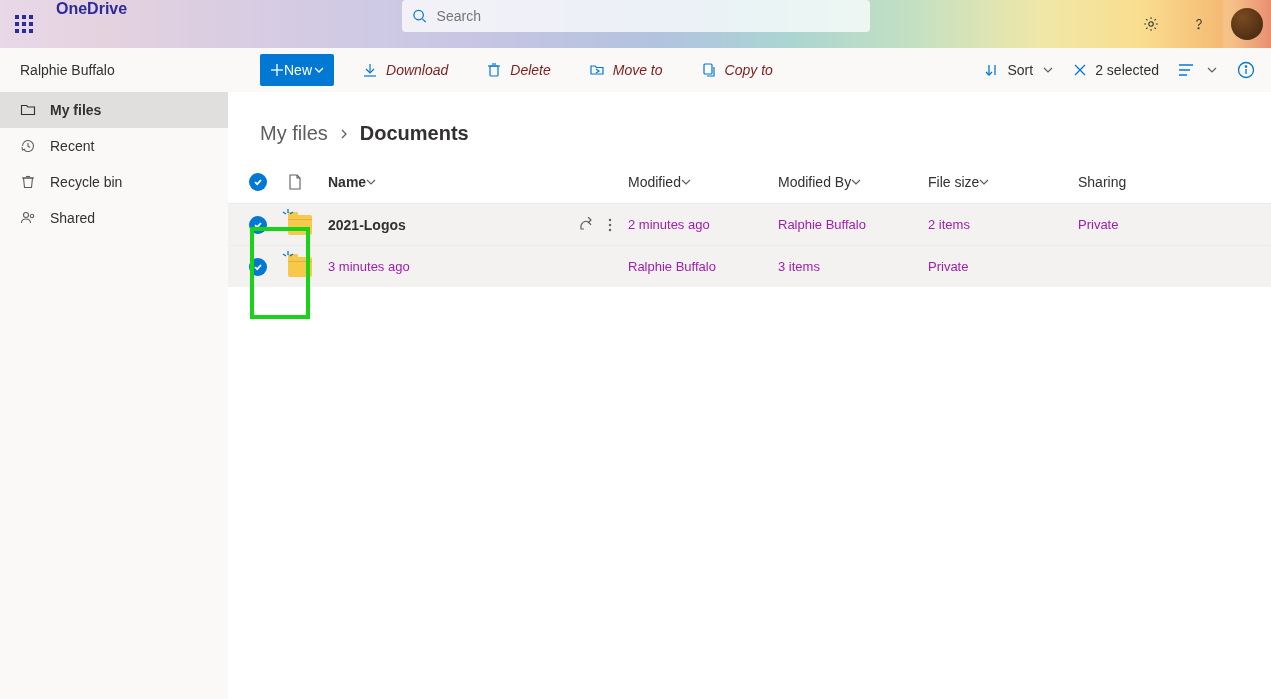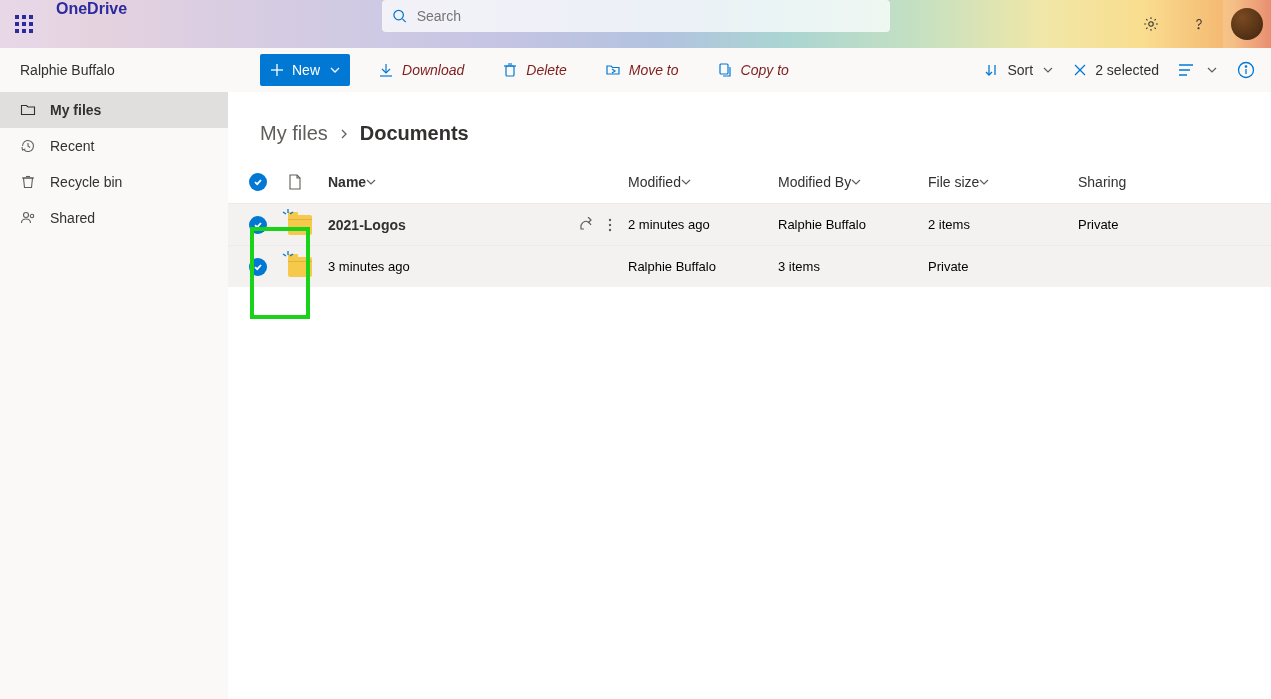--- a/index.html
+++ b/index.html
@@ -16,33 +16,33 @@
         #e8d8e8 0%, #e5d2df 8%, #d9cde2 18%,
         #cec9e4 30%, #c4c4e3 40%, #b2c3df 52%,
         #abd5d2 62%, #c4e0c2 72%, #f0e7a8 82%,
         #f9dd8e 90%, #f4b570 97%, #e57b5a 100%);
       flex: 0 0 auto;
     }
     .waffle { width: 48px; height: 48px; display: flex; align-items: center; justify-content: center; cursor: pointer; }
     .waffle-grid { display: grid; grid-template-columns: repeat(3, 4px); grid-template-rows: repeat(3, 4px); gap: 3px; }
     .waffle-grid span { background: #2b2b9e; width: 4px; height: 4px; }
     .brand { color: #2b2b9e; font-weight: 600; font-size: 16px; margin-left: 8px; }
-    .search-wrap { position: absolute; left: 50%; transform: translateX(-50%); width: 508px; }
+    .search-wrap { position: absolute; left: 50%; transform: translateX(-50%); width: 468px; }
     .search { display: flex; align-items: center; background: rgba(255,255,255,0.75); height: 32px; border-radius: 4px; padding: 0 10px; gap: 10px; width: 100%; }
     .search input { border: none; outline: none; background: transparent; font-size: 14px; width: 100%; color: #605e5c; }
     .appbar-right { margin-left: auto; display: flex; align-items: center; height: 100%; }
     .iconbtn48 { width: 48px; height: 48px; display: flex; align-items: center; justify-content: center; cursor: pointer; }
     .avatar-cell { width: 48px; height: 48px; display: flex; align-items: center; justify-content: center; background: rgba(255,255,255,0.15); }
     .avatar { width: 32px; height: 32px; border-radius: 50%; background: radial-gradient(circle at 35% 30%, #7b4a20, #3d2410); }
 
     
     .cmdbar { height: 44px; display: flex; align-items: center; background: #faf9f8; border-bottom: 1px solid #faf9f8; flex: 0 0 auto; padding-right: 16px; }
     .user-cell { width: 228px; padding: 0 20px; font-size: 14px; }
     .cmds-left { display: flex; align-items: center; gap: 4px; padding-left: 32px; }
-    .btn-primary { background: #0078d4; color: #fff; height: 32px; border: none; border-radius: 2px; display: flex; align-items: center; padding: 0 10px; gap: 8px; font-size: 14px; cursor: pointer; }
+    .btn-primary { background: #0078d4; color: #fff; height: 32px; border: none; border-radius: 2px; display: flex; align-items: center; padding: 0 10px; font-size: 14px; cursor: pointer; }
     .cmd { display: flex; align-items: center; gap: 8px; padding: 0 10px; height: 32px; background: transparent; border: none; cursor: pointer; font-size: 14px; color: #7f1d1d; margin-left: 14px; font-style: italic; }
     .cmd svg, .btn-primary svg { flex: 0 0 auto; }
     .cmds-right { margin-left: auto; display: flex; align-items: center; gap: 20px; }
     .cmd-right { display: flex; align-items: center; gap: 8px; cursor: pointer; font-size: 14px; }
     .chev { margin-left: 2px; }
 
     
     .body { flex: 1 1 auto; display: flex; min-height: 0; }
     .sidebar { width: 228px; background: #faf9f8; }
     .side-item { display: flex; align-items: center; gap: 14px; height: 36px; padding: 0 20px; cursor: pointer; font-size: 14px; }
@@ -74,21 +74,21 @@
     
     .folder-ico { width: 24px; height: 20px; position: relative; }
     .folder-back { position: absolute; inset: 0; background: #f7c94a; border-radius: 2px; }
     .folder-tab { position: absolute; top: -3px; left: 0; width: 10px; height: 5px; background: #f7c94a; border-radius: 1px 1px 0 0; }
     .folder-sheen { position: absolute; top: 4px; left: 0; right: 0; height: 1px; background: rgba(0,0,0,0.1); }
     .share-spark { position: absolute; top: -6px; left: -6px; }
 
     
     .annotation { position: absolute; border: 4px solid #19d219; pointer-events: none; }
 
-    .muted { color: #000000; }
+    .muted { color: #a21caf; }
   </style>
 </head>
 <body>
 
 <div class="appbar">
   <div class="waffle">
     <div class="waffle-grid">
       <span></span>
         <span></span>
         <span></span>

